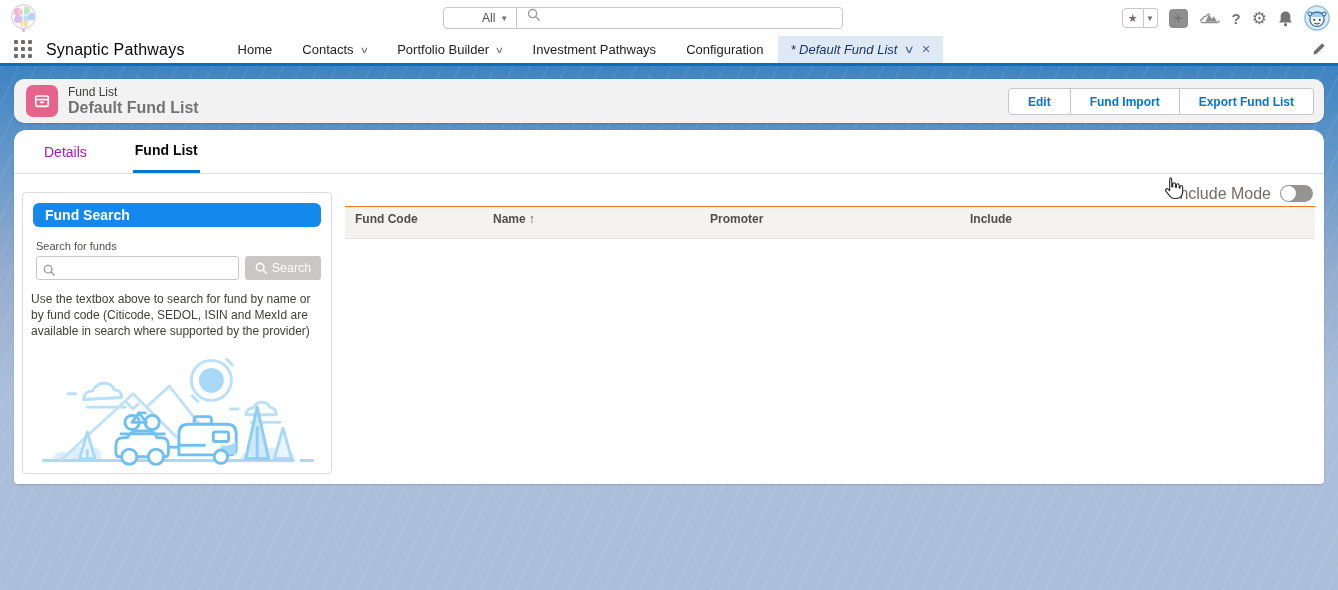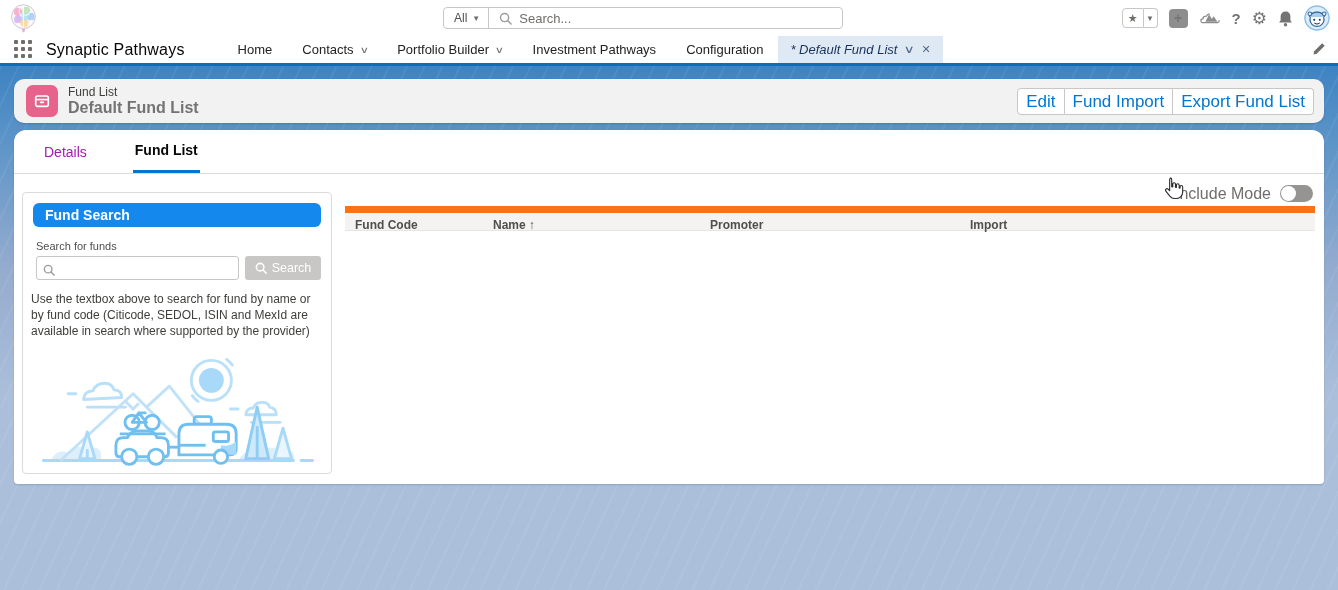--- a/index.html
+++ b/index.html
@@ -3,21 +3,21 @@
 <meta charset="utf-8">
 <style>
   * { margin:0; padding:0; box-sizing:border-box; }
   html,body { width:1338px; height:590px; }
   body { font-family:"Liberation Sans", sans-serif; background:#abbfda; overflow:hidden; }
   .screen { position:relative; width:1338px; height:590px; background:#fff; }
 
   
   .topbar { position:absolute; left:0; top:0; width:100%; height:36px; background:#fff; z-index:5; }
   .logo { position:absolute; left:7px; top:2px; width:33px; height:33px; }
-  .gsearch { position:absolute; left:443px; top:7px; width:400px; height:22px; border:1px solid #c9c7c5; border-radius:4px; display:flex; align-items:center; background:#fff; }
+  .gsearch { position:absolute; left:443px; top:7px; width:400px; height:22px; border:1px solid #c9c7c5; border-radius:4px; display:flex; background:#fff;padding-left:28px; }
   .gsearch .scope { display:flex; align-items:center; gap:5px; padding:0 8px 0 10px; height:100%; border:none; background:none; border-right:1px solid #c9c7c5; font-size:12px; color:#514f4d; cursor:pointer; font-family:inherit; }
   .gsearch .scope .caret { font-size:8px; color:#706e6b; }
   .gsearch .mag { margin:0 7px 0 10px; display:flex; }
   .gsearch input { flex:1; border:none; outline:none; font-size:13px; color:#16325c; font-family:inherit; background:transparent; }
   .gsearch input::placeholder { color:#706e6b; }
   .utils { position:absolute; right:8px; top:5px; height:26px; display:flex; align-items:center; gap:11px; }
   .fav-group { display:flex; height:20px; }
   .fav-star { width:22px; height:20px; border:1px solid #c9c7c5; border-radius:4px 0 0 4px; display:flex; align-items:center; justify-content:center; font-size:11px; color:#706e6b; background:#fff; }
   .fav-caret { width:14px; height:20px; border:1px solid #c9c7c5; border-left:none; border-radius:0 4px 4px 0; display:flex; align-items:center; justify-content:center; font-size:8px; color:#706e6b; background:#fff; }
   .plus-btn { width:19px; height:19px; border-radius:4px; background:#8e8e8e; color:#fff; font-size:14px; line-height:17px; text-align:center; font-weight:bold; }
@@ -45,21 +45,21 @@
       repeating-linear-gradient(115deg, rgba(255,255,255,.06) 0 2px, rgba(255,255,255,0) 2px 16px),
       linear-gradient(180deg,#3e83c2 0px,#5e95c8 80px,#93abce 200px,#abbfda 330px,#abbfda 100%);
   }
 
   
   .phcard { position:absolute; left:14px; top:13px; width:1310px; height:44px; background:#f3f2f2; border-radius:10px; display:flex; align-items:center; padding:0 12px; box-shadow:0 1px 2px rgba(0,0,0,.15); }
   .rec-icon { width:32px; height:32px; border-radius:7px; background:#e8638c; display:flex; align-items:center; justify-content:center; margin-right:10px; flex:none; }
   .ph-text .entity { font-size:12px; color:#3e3e3c; line-height:14px; }
   .ph-text .title { font-size:16px; font-weight:bold; color:#737373; line-height:18px; }
   .btn-group { position:absolute; right:10px; top:9px; display:flex; }
-  .btn-group button { height:27px; padding:0 8px; background:#fff; border:1px solid #c9c7c5; color:#0176d3; font-size:17px; font-family:inherit; cursor:pointer; white-space:nowrap; }
+  .btn-group button { height:27px; padding:0 19px; background:#fff; border:1px solid #c9c7c5; color:#0176d3; font-size:12px; font-family:inherit; cursor:pointer; white-space:nowrap;font-weight:bold; }
   .btn-group button + button { border-left:none; }
   .btn-group button:first-child { border-radius:4px 0 0 4px; }
   .btn-group button:last-child { border-radius:0 4px 4px 0; }
 
   
   .maincard { position:absolute; left:14px; top:64px; width:1310px; height:354px; background:#fff; border-radius:12px 12px 4px 4px; box-shadow:0 1px 2px rgba(0,0,0,.15); }
   .ctabs { height:44px; border-bottom:1px solid #dddbda; display:flex; padding-left:28px; gap:44px; }
   .ctab { display:flex; align-items:center; font-size:14px; color:#a21caf; cursor:pointer; padding:0 2px; }
   .ctab.active { color:#080707; font-weight:bold; border-bottom:3px solid #0176d3; }
 
@@ -74,21 +74,21 @@
   .search-btn { width:76px; height:24px; border:none; border-radius:3px; background:#c9c7c5; color:#fff; font-size:12.5px; font-family:inherit; display:flex; align-items:center; justify-content:center; gap:5px; cursor:default; }
   .help-text { margin:11px 8px 0 8px; font-size:12px; color:#3e3e3c; text-align:left; line-height:1.35; }
   .illus { margin:6px 10px 0 10px; }
 
   
   .table-region { position:absolute; left:331px; right:9px; top:54px; }
   .include-row { display:flex; justify-content:flex-end; align-items:center; gap:9px; height:19px; padding-right:2px; }
   .include-label { font-size:16px; color:#706e6b; }
   .toggle { width:33px; height:17px; border-radius:9px; background:#969492; position:relative; cursor:pointer; flex:none; }
   .toggle .knob { position:absolute; left:1px; top:1px; width:15px; height:15px; border-radius:50%; background:#fff; }
-  .thead { margin-top:3px; height:25px; background:#f4f3f2; border-top:7px solid #f97316; border-bottom:1px solid #e6e5e4; position:relative; font-size:12px; font-weight:bold; color:#514f4d; }
+  .thead { margin-top:3px; height:33px; background:#f4f3f2; border-top:1px solid #f97316; border-bottom:1px solid #e6e5e4; position:relative; font-size:12px; font-weight:bold; color:#514f4d; }
   .thead .col { position:absolute; top:5px; cursor:pointer; white-space:nowrap; }
   .c0 { left:10px; } .c1 { left:108px;margin-left:40px; } .c2 { left:365px; } .c3 { left:625px; }
   .sort { font-weight:normal; color:#514f4d; margin-left:3px; }
 
   .cursor { position:absolute; left:1163px; top:110px; width:21px; z-index:50; pointer-events:none; }
 </style>
 </head>
 <body>
 
 <div class="screen">
@@ -114,21 +114,20 @@
       <button class="scope">
         <span>All</span>
         <span class="caret">▼</span>
       </button>
       <span class="mag">
         <svg width="13" height="13" viewBox="0 0 14 14">
             <circle cx="6" cy="6" r="4.4" fill="none" stroke="#9b9b9b" stroke-width="1.5"></circle>
             <line x1="9.4" y1="9.4" x2="13" y2="13" stroke="#9b9b9b" stroke-width="1.5" stroke-linecap="round"></line>
           </svg>
       </span>
-      <input placeholder="Search..." style="">
     </div>
 
     <div class="utils">
       <div class="fav-group">
         <span class="fav-star">★</span>
         <span class="fav-caret">▼</span>
       </div>
       <div class="plus-btn util-ic">+</div>
       <div class="util-ic">
         <svg width="22" height="18" viewBox="0 0 24 18">
@@ -309,21 +308,21 @@
         <div class="include-row">
           <span class="include-label">Include Mode</span>
           <span class="toggle">
               <span class="knob"></span>
             </span>
         </div>
         <div class="thead">
           <span class="col c0">Fund Code</span>
           <span class="col c1"><span>Name</span><span class="sort">↑</span></span>
           <span class="col c2">Promoter</span>
-          <span class="col c3">Import</span>
+          <span class="col c3">Include</span>
         </div>
         <div></div>
       </div>
     </div>
 
     <div class="cursor">
       <svg width="21" height="24" viewBox="0 0 24 28">
         <path d="M8.2 2.5 c1 0 1.7 .8 1.7 1.7 v8.3 l1.2 .2 v-3.3 c0 -.9 .7 -1.6 1.6 -1.6 s1.6 .7 1.6 1.6 v3.7 l1.1 .2 v-2.6 c0 -.9 .7 -1.6 1.6 -1.6 s1.6 .7 1.6 1.6 v3.2 l1 .2 v-1.4 c0 -.9 .7 -1.6 1.5 -1.6 s1.6 .7 1.6 1.6 v6.3 c0 4 -3.2 7.2 -7.2 7.2 h-2 c-2.3 0 -4.4 -1 -5.8 -2.8 l-4.6 -5.8 c-.6 -.7 -.5 -1.8 .3 -2.4 .7 -.6 1.7 -.5 2.3 .1 l1.8 1.8 V4.2 c0 -.9 .7 -1.7 1.7 -1.7 z" fill="#ffffff" stroke="#2b2b2b" stroke-width="1.3" stroke-linejoin="round"></path>
       </svg>
     </div>

